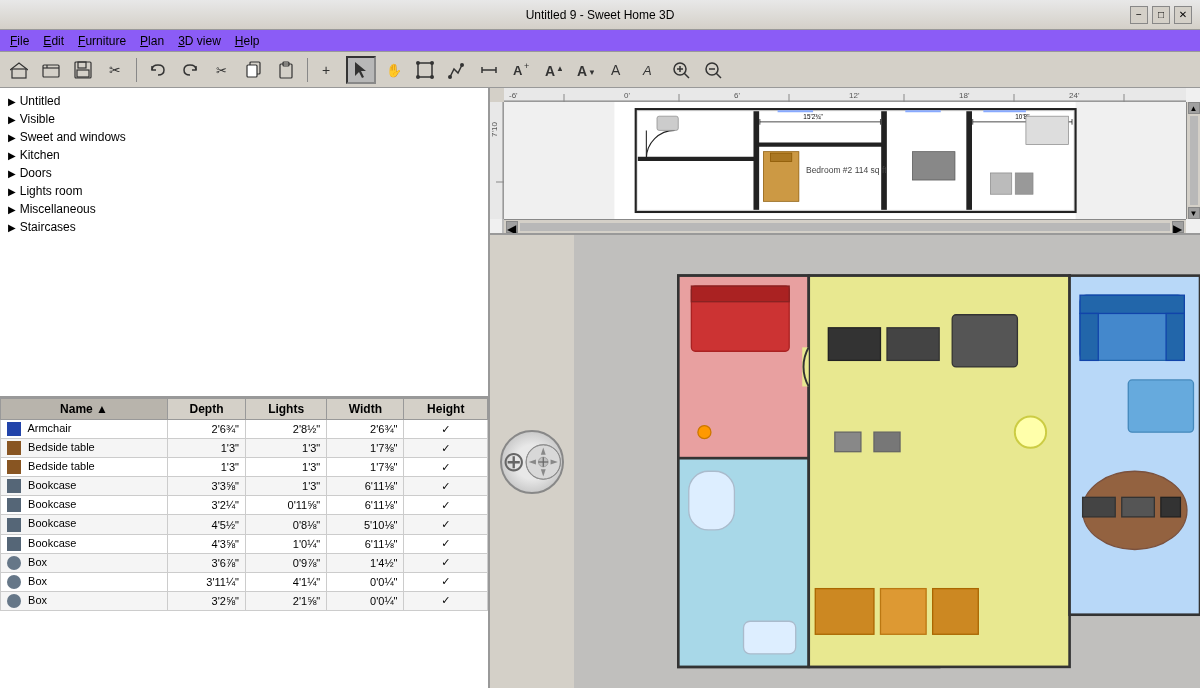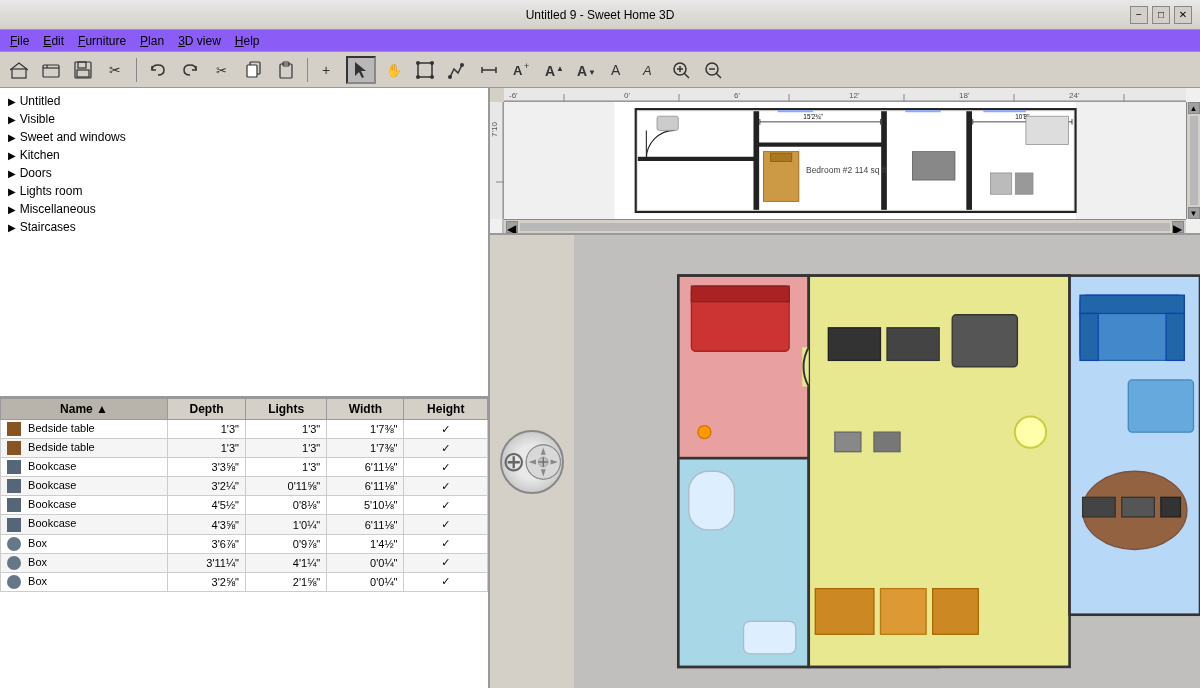--- a/index.html
+++ b/index.html
@@ -371,20 +371,30 @@
         <thead>
           <tr>
             <th class="sorted">Name ▲</th>
             <th>Depth</th>
             <th>Lights</th>
             <th>Width</th>
             <th>Height</th>
           </tr>
         </thead>
         <tbody id="furniture-tbody">
+        <tr>
+      <td>
+        <span style="display:inline-block; width:14px; height:14px; background:#2244aa; margin-right:4px; vertical-align:middle; border-radius:0;"></span>
+        Armchair
+      </td>
+      <td style="text-align:right;">2'6¾"</td>
+      <td style="text-align:right;">2'8½"</td>
+      <td style="text-align:right;">2'6¾"</td>
+      <td style="text-align:center;" class="check-mark">✓</td>
+    </tr>
             <tr>
       <td>
         <span style="display:inline-block; width:14px; height:14px; background:#885522; margin-right:4px; vertical-align:middle; border-radius:0;"></span>
         Bedside table
       </td>
       <td style="text-align:right;">1'3"</td>
       <td style="text-align:right;">1'3"</td>
       <td style="text-align:right;">1'7⅜"</td>
       <td style="text-align:center;" class="check-mark">✓</td>
     </tr>

